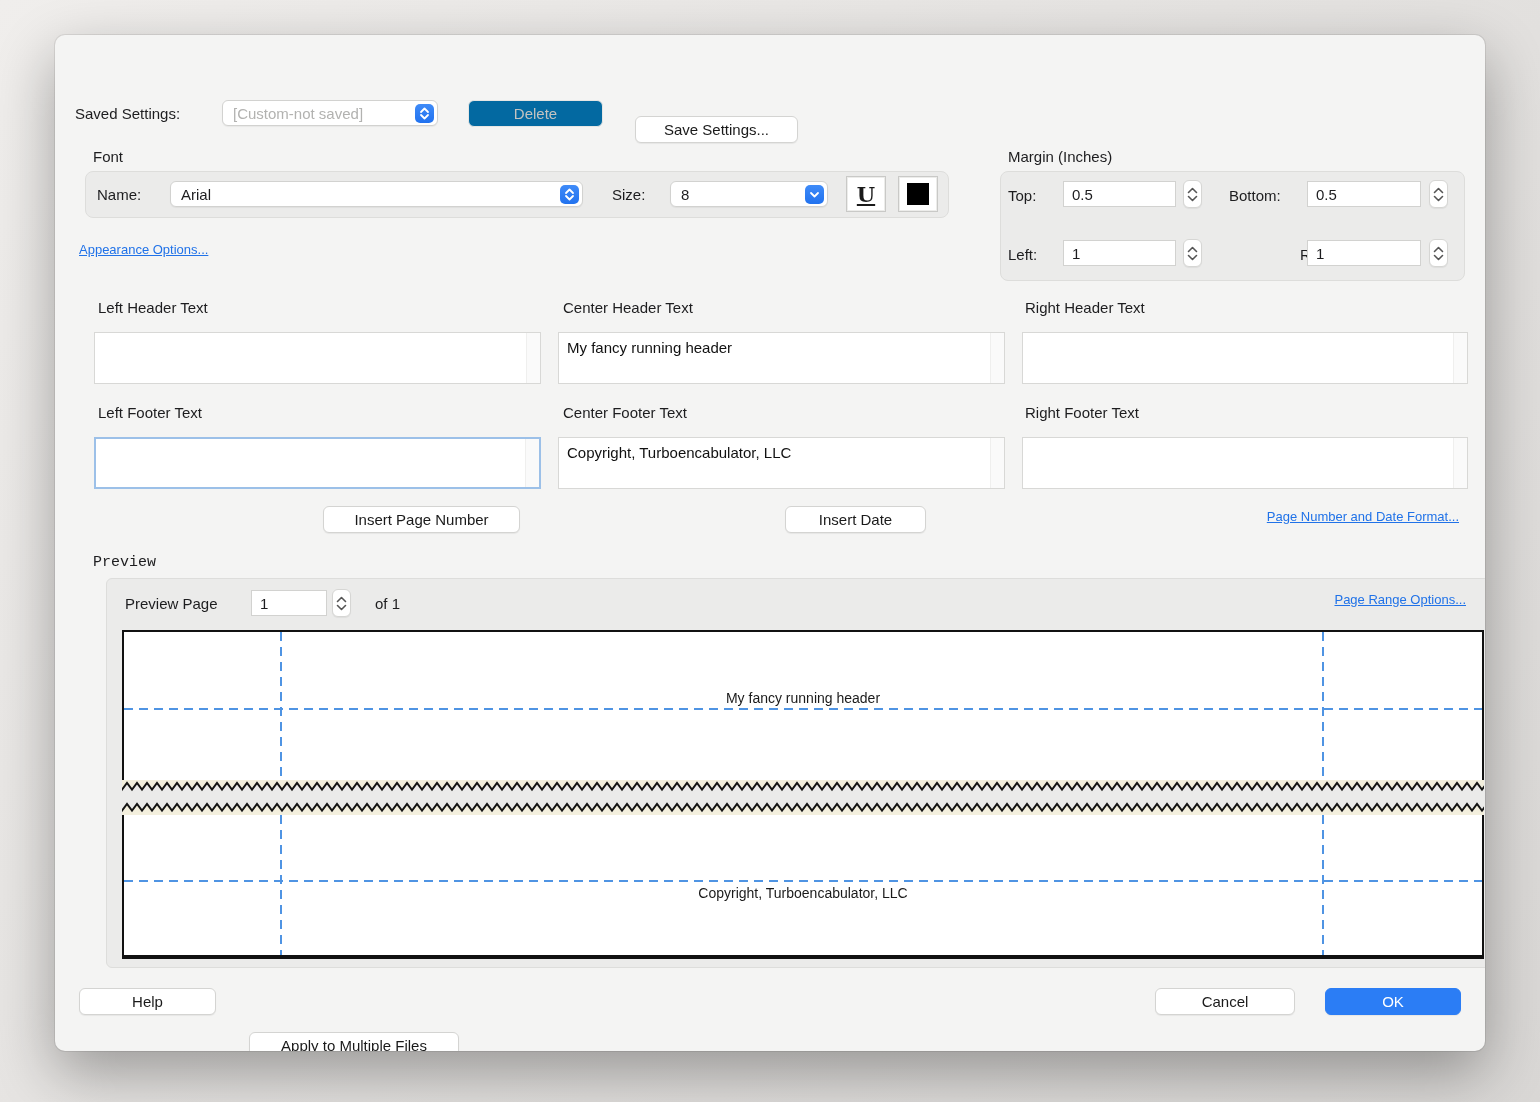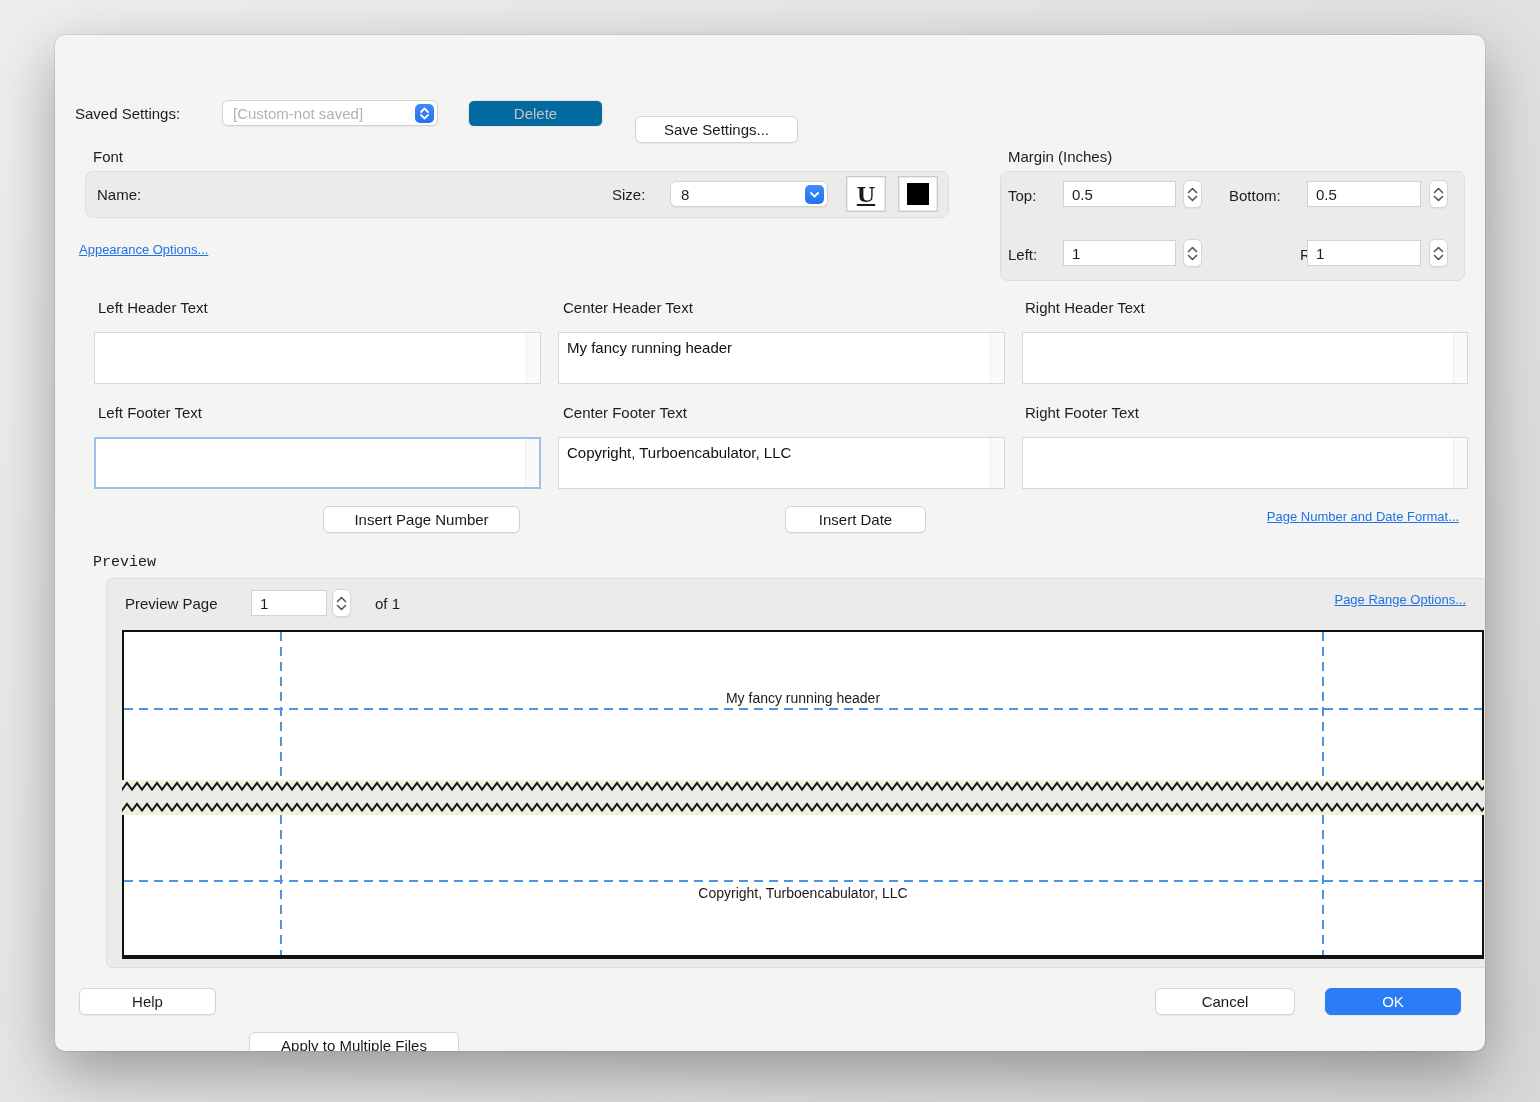--- a/index.html
+++ b/index.html
@@ -133,20 +133,29 @@
           <path d="M2 8 L5.5 11.5 L9 8" fill="none" stroke="#fff" stroke-width="1.8" stroke-linecap="round" stroke-linejoin="round"></path>
         </svg>
     </span>
   </div>
   <button class="btn disabled" style="left:413px; top:65px; width:135px;">Delete</button>
   <button class="btn" style="left:580px; top:65px; width:163px;margin-top:16px;">Save Settings...</button>
 
   <div class="section-label" style="position:absolute; left:38px; top:113px;">Font</div>
   <div class="panel" style="left:30px; top:136px; width:864px; height:47px;"></div>
   <div class="row-label" style="position:absolute; left:42px; top:151px;">Name:</div>
+  <div class="popup" style="left:115px; top:146px; width:413px;">
+    <span class="val">Arial</span>
+    <span class="ctrl">
+      <svg class="chev" width="11" height="13" viewBox="0 0 11 13">
+          <path d="M2 5 L5.5 1.5 L9 5" fill="none" stroke="#fff" stroke-width="1.8" stroke-linecap="round" stroke-linejoin="round"></path>
+          <path d="M2 8 L5.5 11.5 L9 8" fill="none" stroke="#fff" stroke-width="1.8" stroke-linecap="round" stroke-linejoin="round"></path>
+        </svg>
+    </span>
+  </div>
   <div class="row-label" style="position:absolute; left:557px; top:151px;">Size:</div>
   <div class="popup" style="left:615px; top:146px; width:158px;">
     <span class="val">8</span>
     <span class="ctrl">
       <svg class="chev" width="11" height="11" viewBox="0 0 11 11">
           <path d="M2 4 L5.5 7.5 L9 4" fill="none" stroke="#fff" stroke-width="1.8" stroke-linecap="round" stroke-linejoin="round"></path>
         </svg>
     </span>
   </div>
   <div class="ubtn" style="left:791px; top:141px;">

